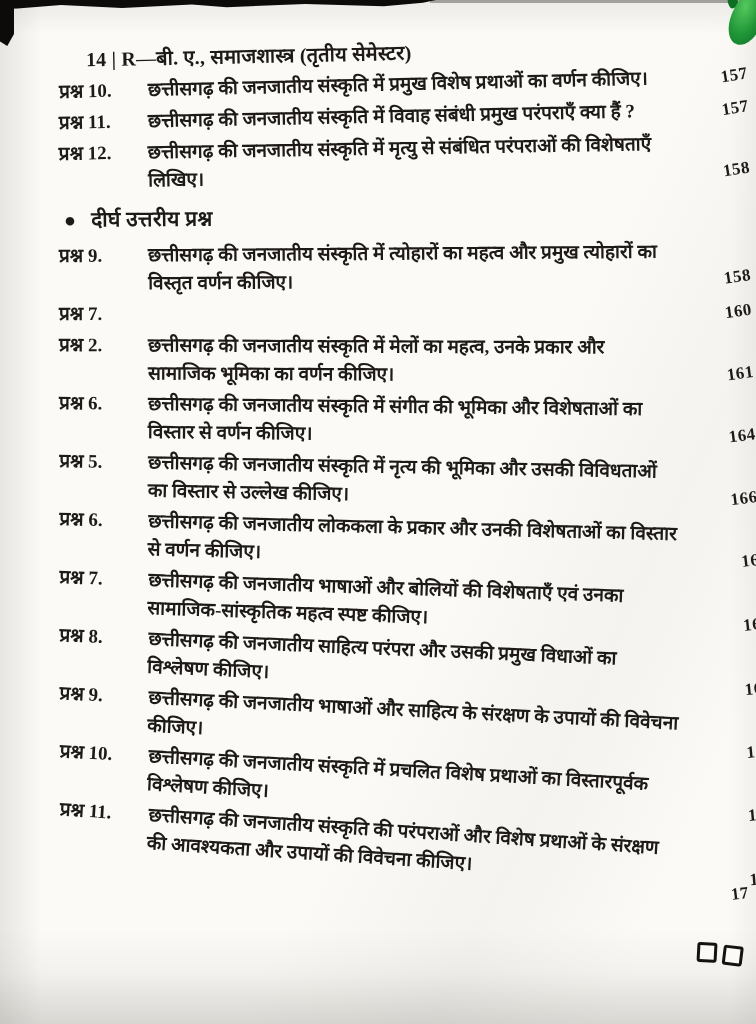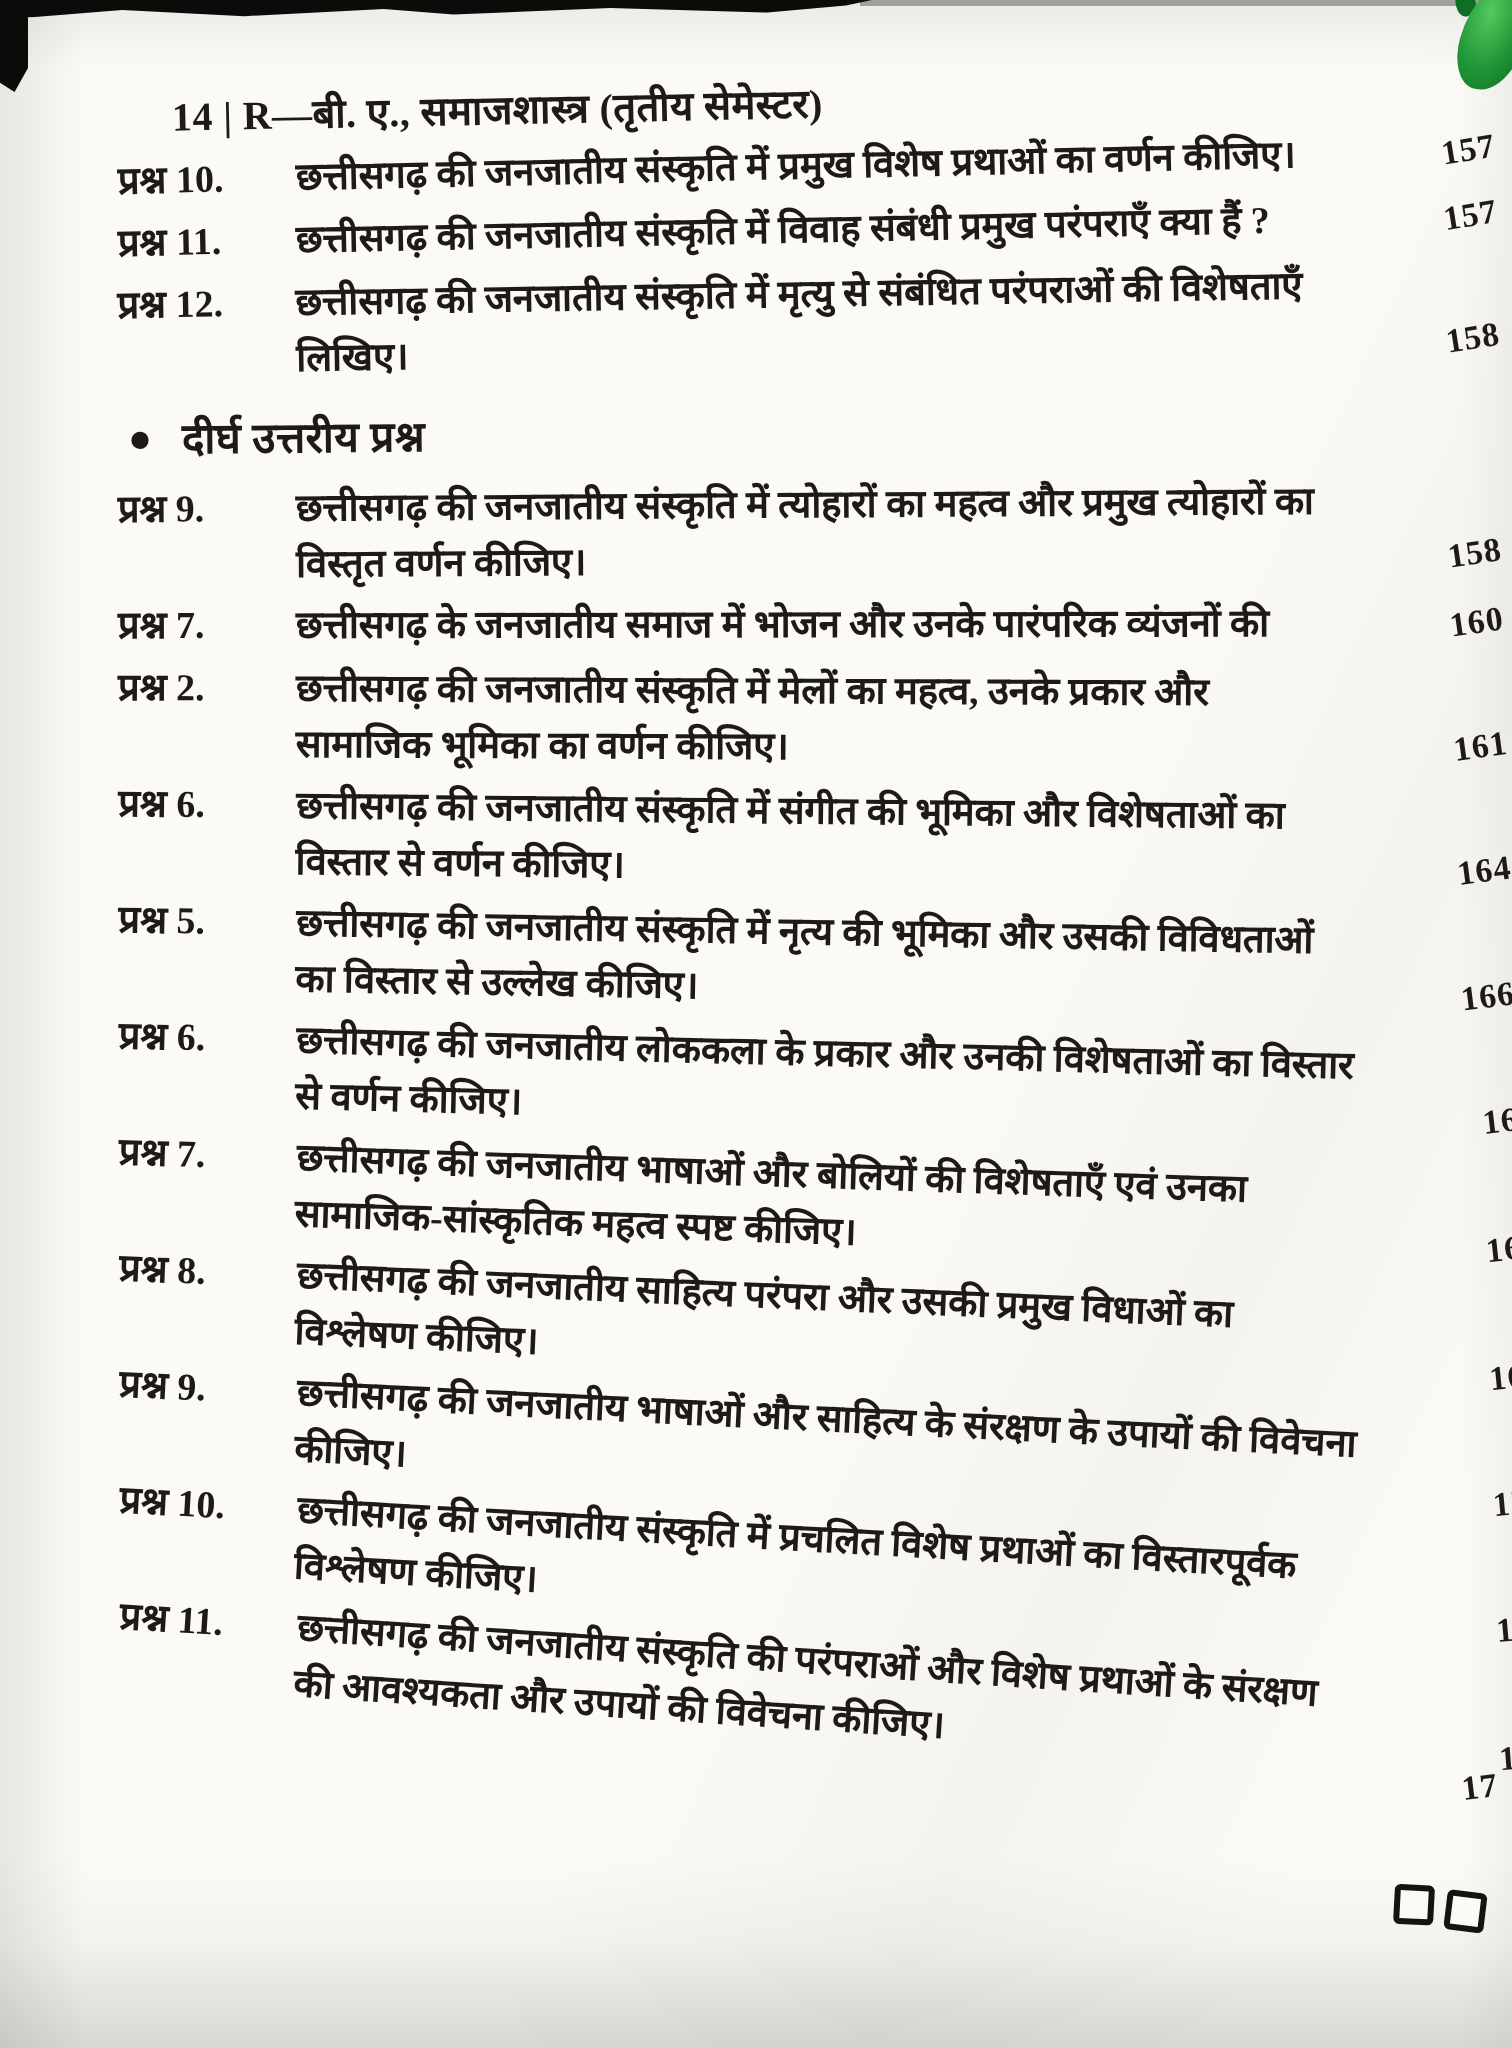--- a/index.html
+++ b/index.html
@@ -104,21 +104,20 @@
     <span class="qtext">
             <div class="qline">छत्तीसगढ़ की जनजातीय संस्कृति में त्योहारों का महत्व और प्रमुख त्योहारों का</div>
             <div class="qline">विस्तृत वर्णन कीजिए।</div>
           </span>
     <span class="qpage" style="margin-right: 5px;">158</span>
   </div>
 
   <div class="row q" style="transform: rotate(-0.1deg);">
     <span class="qlabel">प्रश्न 7.</span>
     <span class="qtext">
-            <div class="qline">छत्तीसगढ़ के जनजातीय समाज में भोजन और उनके पारंपरिक व्यंजनों की</div>
           </span>
     <span class="qpage" style="margin-right: 4px;">160</span>
   </div>
 
   <div class="row q" style="transform: rotate(0.25deg);">
     <span class="qlabel">प्रश्न 2.</span>
     <span class="qtext">
             <div class="qline">छत्तीसगढ़ की जनजातीय संस्कृति में मेलों का महत्व, उनके प्रकार और</div>
             <div class="qline">सामाजिक भूमिका का वर्णन कीजिए।</div>
           </span>

